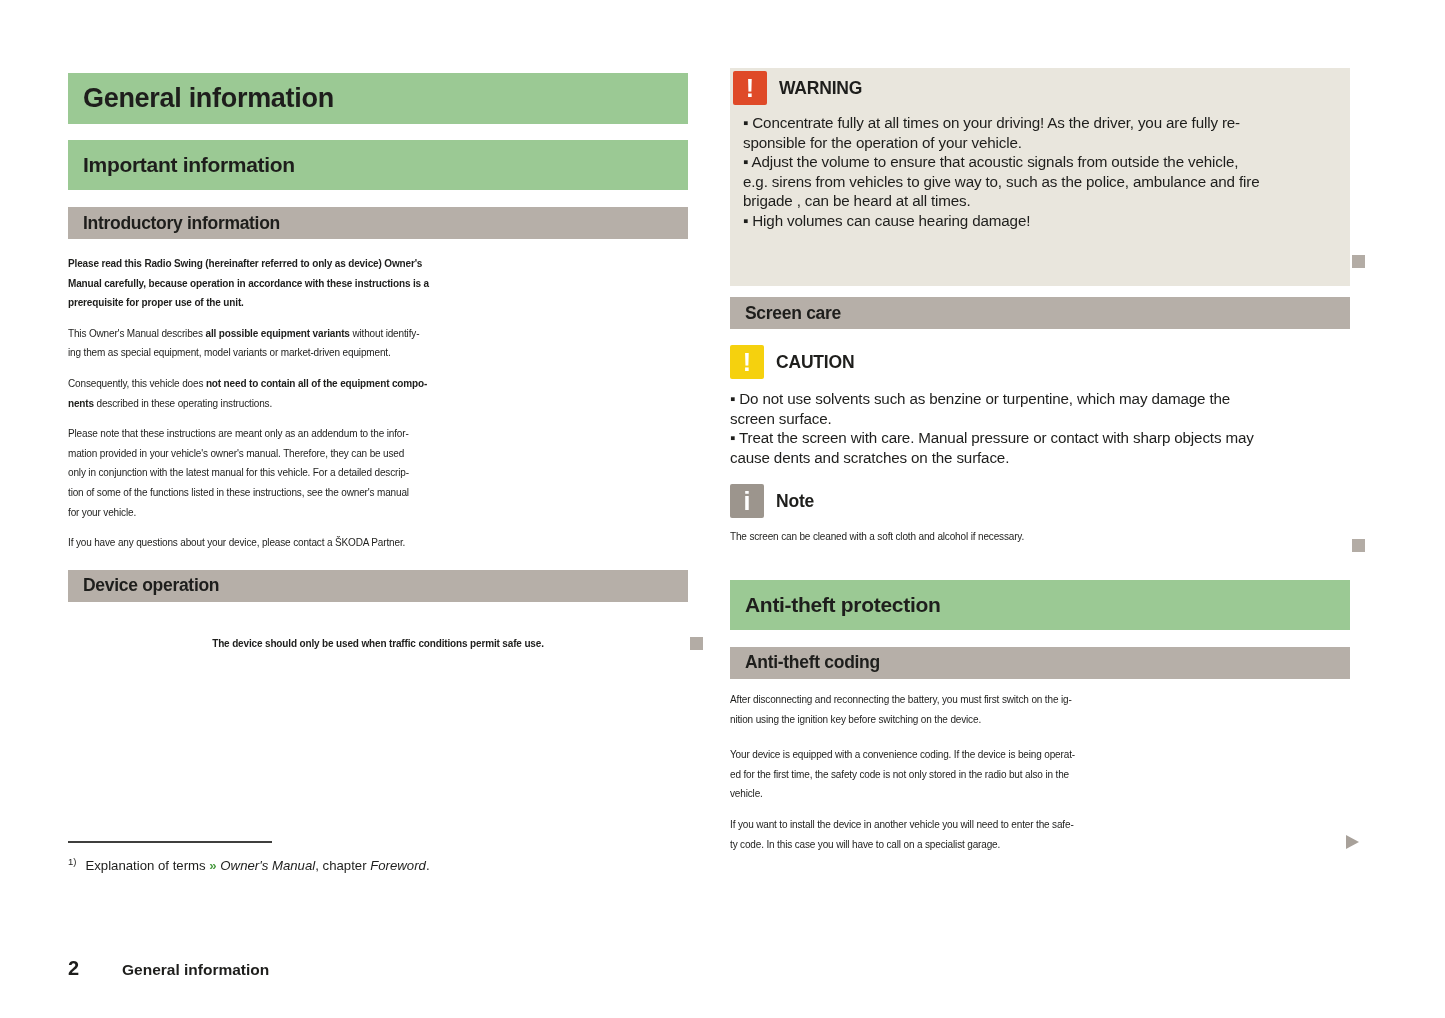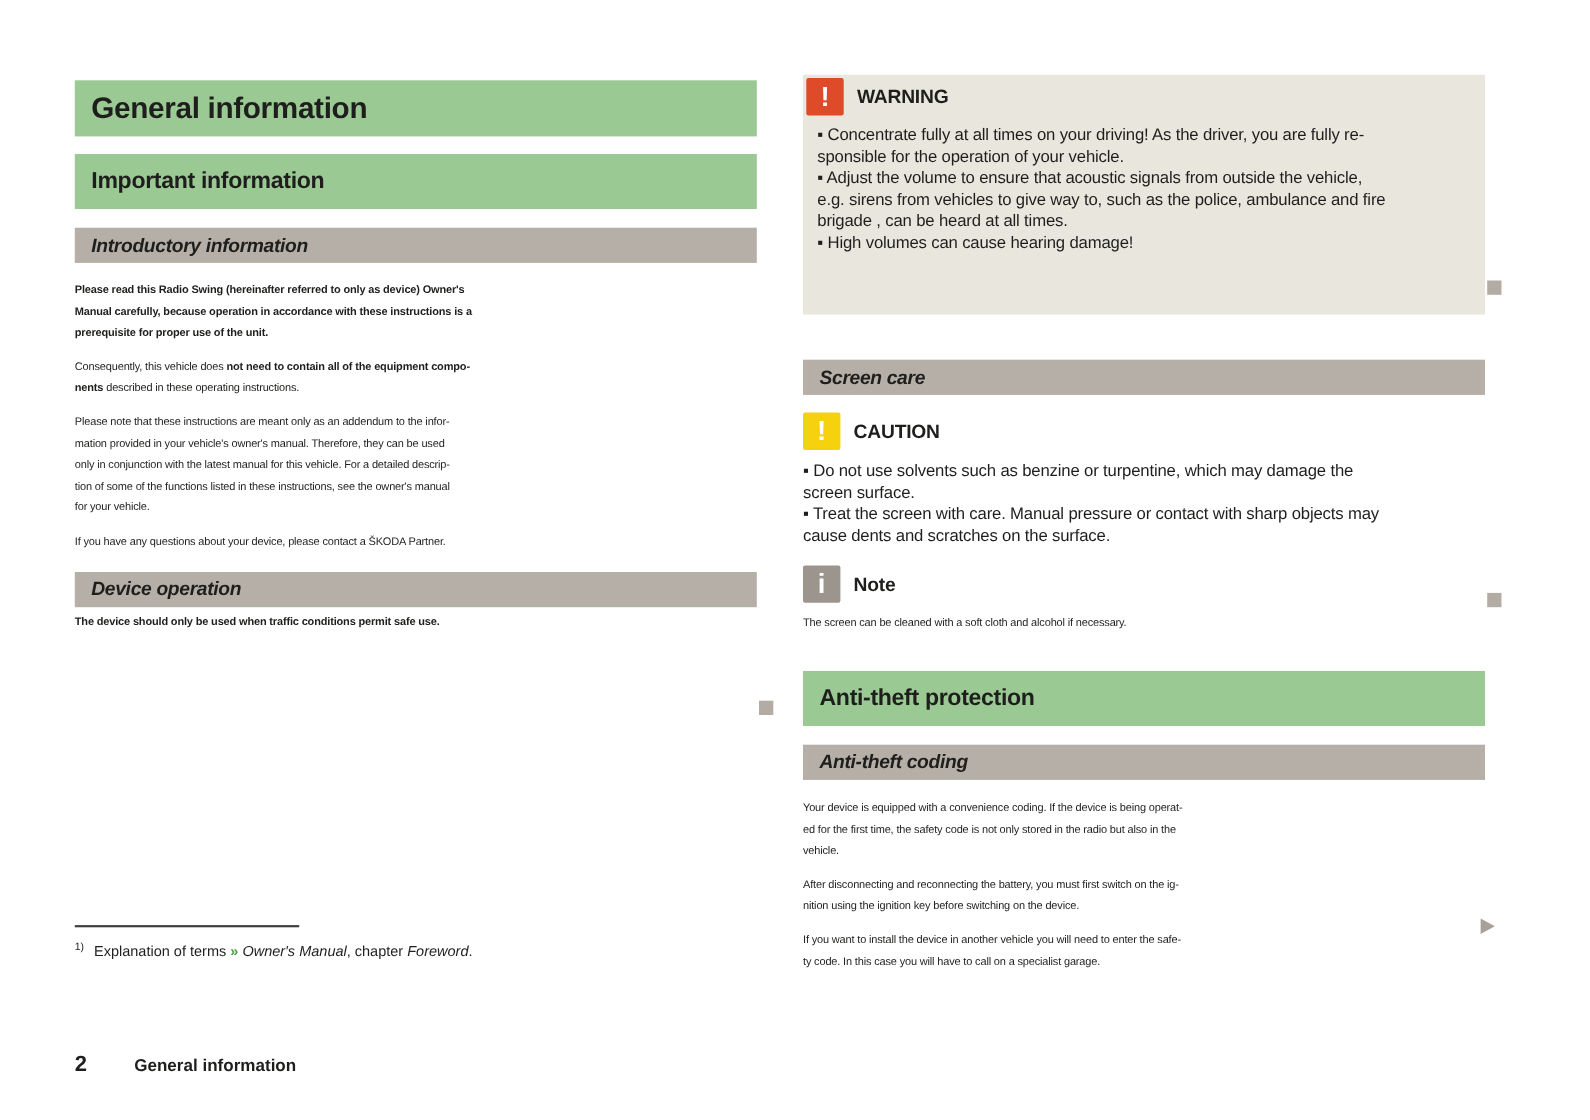--- a/index.html
+++ b/index.html
@@ -15,33 +15,33 @@
   .col-right { left: 730px; }
 
   .bar {
     display: flex; align-items: center;
     padding-left: 15px; font-weight: 700; letter-spacing: -0.3px;
   }
   .bar.green { background: #9bc994; }
   .bar.gray  { background: #b6afa8; }
   .h1 { height: 51px; font-size: 27px; }
   .h2 { height: 50px; font-size: 21px; }
-  .h3 { height: 32px; font-size: 17.5px; font-style: italic; }
+  .h3 { height: 32px; font-size: 17.5px; }
 
   .col-left .h1 { margin-top: 73px; }
   .col-left .h2 { margin-top: 16px; }
   .col-left .h3 { margin-top: 17px; }
 
   .body {
     font-size: 10px; line-height: 19.6px; letter-spacing: -0.15px;
     white-space: pre-line; margin: 11px 0 0 0;
   }
   .p-first { margin-top: 15px; }
   .dev-h3 { margin-top: 31px; }
-  .dev-text { margin-top: 4px; }
+  .dev-text { margin-top: 32px; text-align: center; }
 
   
   .warning-box {
     margin-top: 68px; height: 215px;
     background: #e9e6dd; padding: 3px 14px 0 3px;
   }
   .advice-head { display: flex; align-items: center; gap: 12px; }
   .advice-icon {
     width: 34px; height: 34px; flex: 0 0 34px;
     display: flex; align-items: center; justify-content: center;
@@ -51,21 +51,21 @@
   .warning-icon-bg { background: #df4a28; }
   .caution-icon-bg { background: #f5d10e; }
   .note-icon-bg    { background: #9c958d; }
   .advice-title { font-size: 17.5px; font-weight: 700; letter-spacing: -0.2px; }
 
   .advice-body { margin: 8px 0 0 10px; }
   .advice-body p { margin: 0; font-size: 15.2px; line-height: 19.6px; letter-spacing: -0.15px; white-space: pre-line; }
   .advice-body-plain { margin: 10px 0 0 0; }
   .advice-body-plain p { margin: 0; font-size: 15.2px; line-height: 19.6px; letter-spacing: -0.15px; white-space: pre-line; }
 
-  .screen-care-h3 { margin-top: 41px; }
+  .screen-care-h3 { margin-top: 11px; }
   .caution-head { margin-top: 16px; }
   .note-head { margin-top: 17px; }
   .note-text { margin-top: 9px; }
   .at-h2 { margin-top: 33px; }
   .at-h3 { margin-top: 17px; }
   .at-p1 { margin-top: 16px; }
 
   
   .footnote { position: absolute; left: 68px; top: 841px; width: 620px; }
   .fn-rule { width: 204px; border-top: 2px solid #3f3f3d; margin-bottom: 10px; }
@@ -96,20 +96,22 @@
 <div class="page">
 
   <section class="col col-left">
     <div class="bar green h1">General information</div>
     <div class="bar green h2">Important information</div>
     <div class="bar gray h3">Introductory information</div>
 
     <p class="body p-first"><span style="font-weight: 700;">Please read this Radio Swing (hereinafter referred to only as device) Owner's
 Manual carefully, because operation in accordance with these instructions is a
 prerequisite for proper use of the unit.</span></p>
+    <p class="body"><span>This Owner's Manual describes </span><span style="font-weight: 700;">all possible equipment variants</span><span> without identify-
+ing them as special equipment, model variants or market-driven equipment.</span></p>
     <p class="body"><span>Consequently, this vehicle does </span><span style="font-weight: 700;">not need to contain all of the equipment compo-
 nents</span><span> described in these operating instructions.</span></p>
     <p class="body"><span>Please note that these instructions are meant only as an addendum to the infor-
 mation provided in your vehicle's owner's manual. Therefore, they can be used
 only in conjunction with the latest manual for this vehicle. For a detailed descrip-
 tion of some of the functions listed in these instructions, see the owner's manual
 for your vehicle.</span></p>
     <p class="body"><span>If you have any questions about your device, please contact a ŠKODA Partner.</span></p>
 
     <div class="bar gray h3 dev-h3">Device operation</div>
@@ -147,25 +149,25 @@
     </div>
 
     <div class="advice-head note-head">
       <span class="advice-icon note-icon-bg">i</span>
       <span class="advice-title">Note</span>
     </div>
     <p class="body note-text">The screen can be cleaned with a soft cloth and alcohol if necessary.</p>
 
     <div class="bar green h2 at-h2">Anti-theft protection</div>
     <div class="bar gray h3 at-h3">Anti-theft coding</div>
+    <p class="body">After disconnecting and reconnecting the battery, you must first switch on the ig-
+nition using the ignition key before switching on the device.</p>
     <p class="body at-p1">Your device is equipped with a convenience coding. If the device is being operat-
 ed for the first time, the safety code is not only stored in the radio but also in the
 vehicle.</p>
-    <p class="body">After disconnecting and reconnecting the battery, you must first switch on the ig-
-nition using the ignition key before switching on the device.</p>
     <p class="body">If you want to install the device in another vehicle you will need to enter the safe-
 ty code. In this case you will have to call on a specialist garage.</p>
   </section>
 
   <div class="footnote">
     <div class="fn-rule"></div>
     <p class="fn-text"><sup class="fn-marker">1)</sup><span><span>Explanation of terms </span><span style="font-weight: 700; color: rgb(74, 155, 66);">» </span><span style="font-style: italic;">Owner's Manual</span><span>, chapter </span><span style="font-style: italic;">Foreword</span><span>.</span></span></p>
   </div>
 
   <div class="footer">

